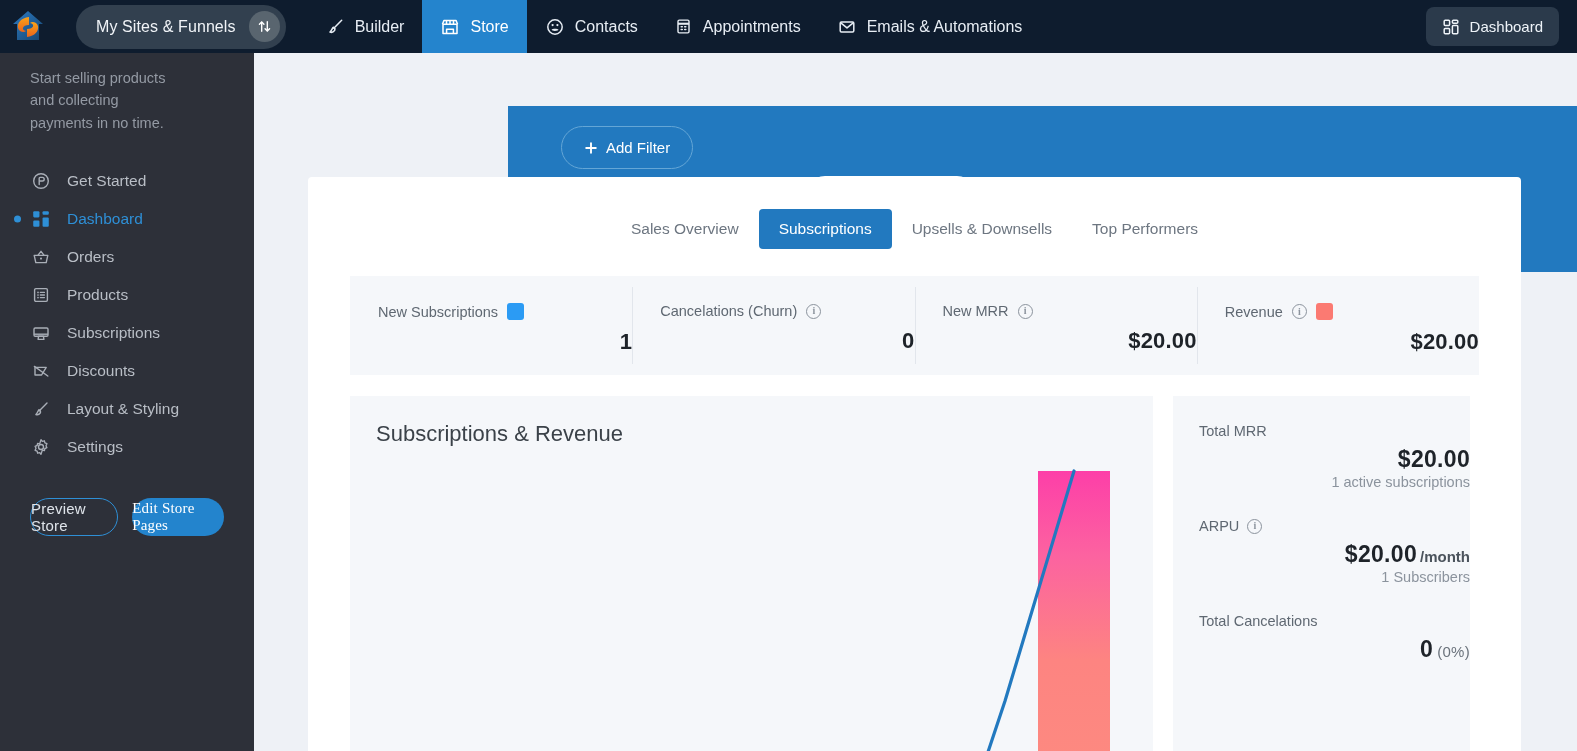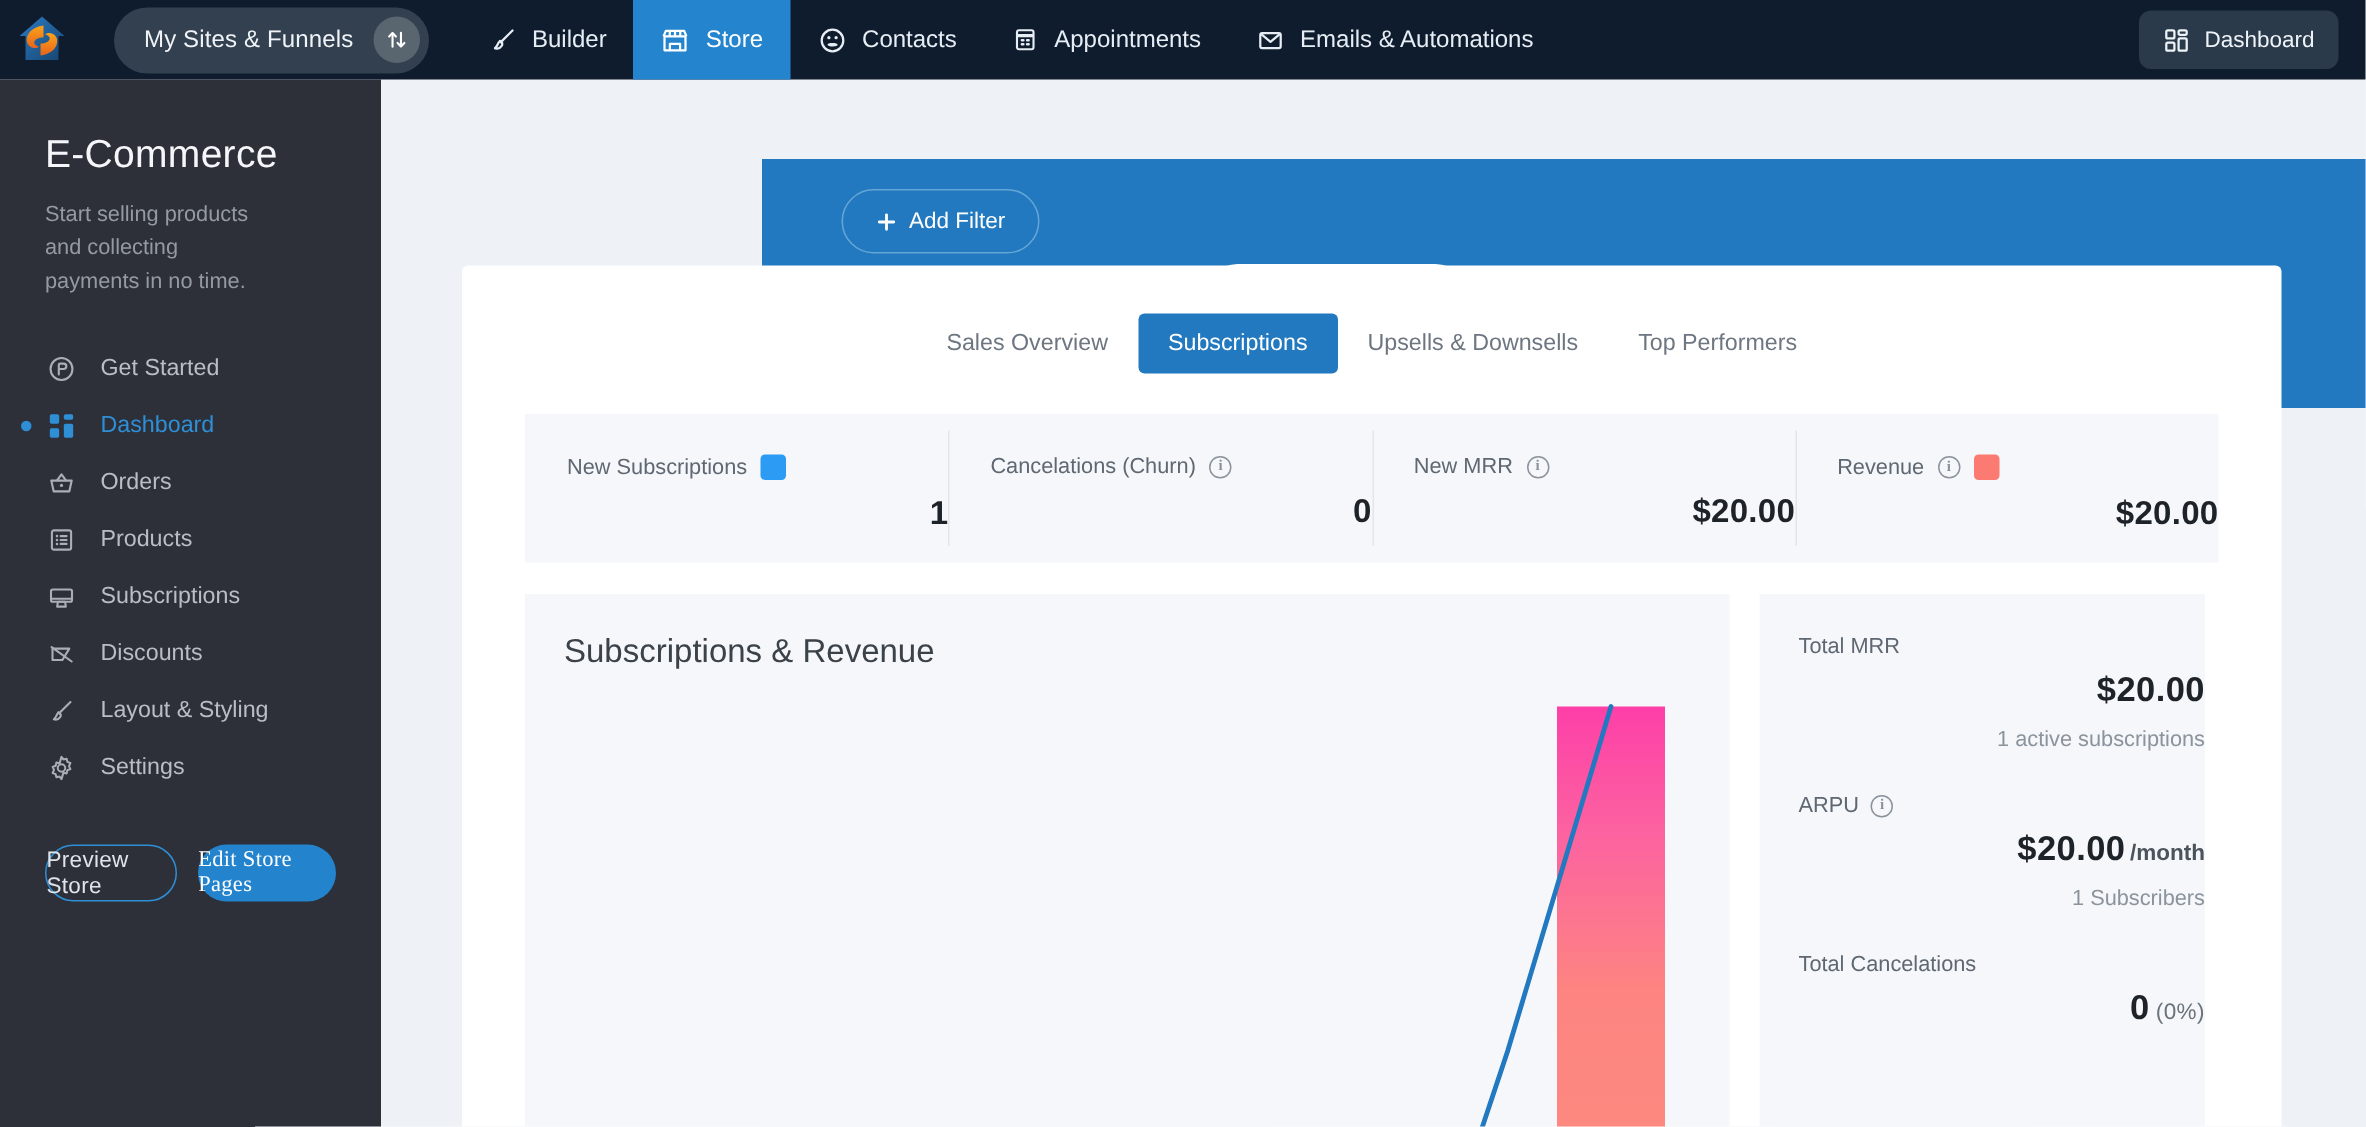--- a/index.html
+++ b/index.html
@@ -184,21 +184,21 @@
     left: 688px; top: 75px; width: 72px; height: 305px;
     background: linear-gradient(180deg, #fd3fa8 0%, #fc63a0 28%, #fd8481 62%, #fd8a80 100%);
   }
   .sidecard {
     width: 297px; height: 380px; background: #f5f7fa;
     padding: 27px 0 0 26px;
   }
   .sc-label { color: #5f6872; font-size: 14.5px; display: flex; align-items: center; gap: 8px; }
   .sc-value { color: #1e2329; font-size: 23px; font-weight: bold; margin-top: 7px; letter-spacing: .3px; }
   .sc-value .unit { font-size: 15px; font-weight: bold; color: #4b535c; margin-left: 3px; letter-spacing: 0; }
-  .sc-sub { color: #8b939d; font-size: 14.5px; margin-top: 12px; }
+  .sc-sub { color: #8b939d; font-size: 14.5px; margin-top: 1px; }
   .sc-block + .sc-block { margin-top: 28px; }
   .sc-value .pct { font-size: 15px; font-weight: normal; color: #6b737c; margin-left: 4px; }
 </style>
 </head>
 <body>
 
 <div class="topnav">
 
   <div class="logo-wrap">
     <svg class="logo-svg" width="40" height="40" viewBox="0 0 40 40">
@@ -285,21 +285,20 @@
       <rect x="2.2" y="2.2" width="5.4" height="5.4" rx="1"></rect>
       <rect x="10.4" y="2.2" width="5.4" height="3" rx="1"></rect>
       <rect x="10.4" y="7.6" width="5.4" height="8.2" rx="1"></rect>
       <rect x="2.2" y="10.4" width="5.4" height="5.4" rx="1"></rect>
     </svg>
     <span>Dashboard</span>
   </div>
 </div>
 
 <div class="sidebar">
-  <div class="sb-title">E-Commerce</div>
   <div class="sb-sub">Start selling products and collecting payments in no time.</div>
 
   <div class="sb-nav">
 
     <div class="sb-item">
       <span class="sb-ico">
         <svg width="20" height="20" viewBox="0 0 20 20" fill="none" stroke="#a9aeb7" stroke-width="1.4">
           <circle cx="10" cy="10" r="7.3"></circle>
           <path d="M8.2 13.6V7.3c0-.5.4-.9.9-.9h2.3c1 0 1.8.8 1.8 1.8s-.8 1.8-1.8 1.8H8.2" stroke-linecap="round"></path>
         </svg>

